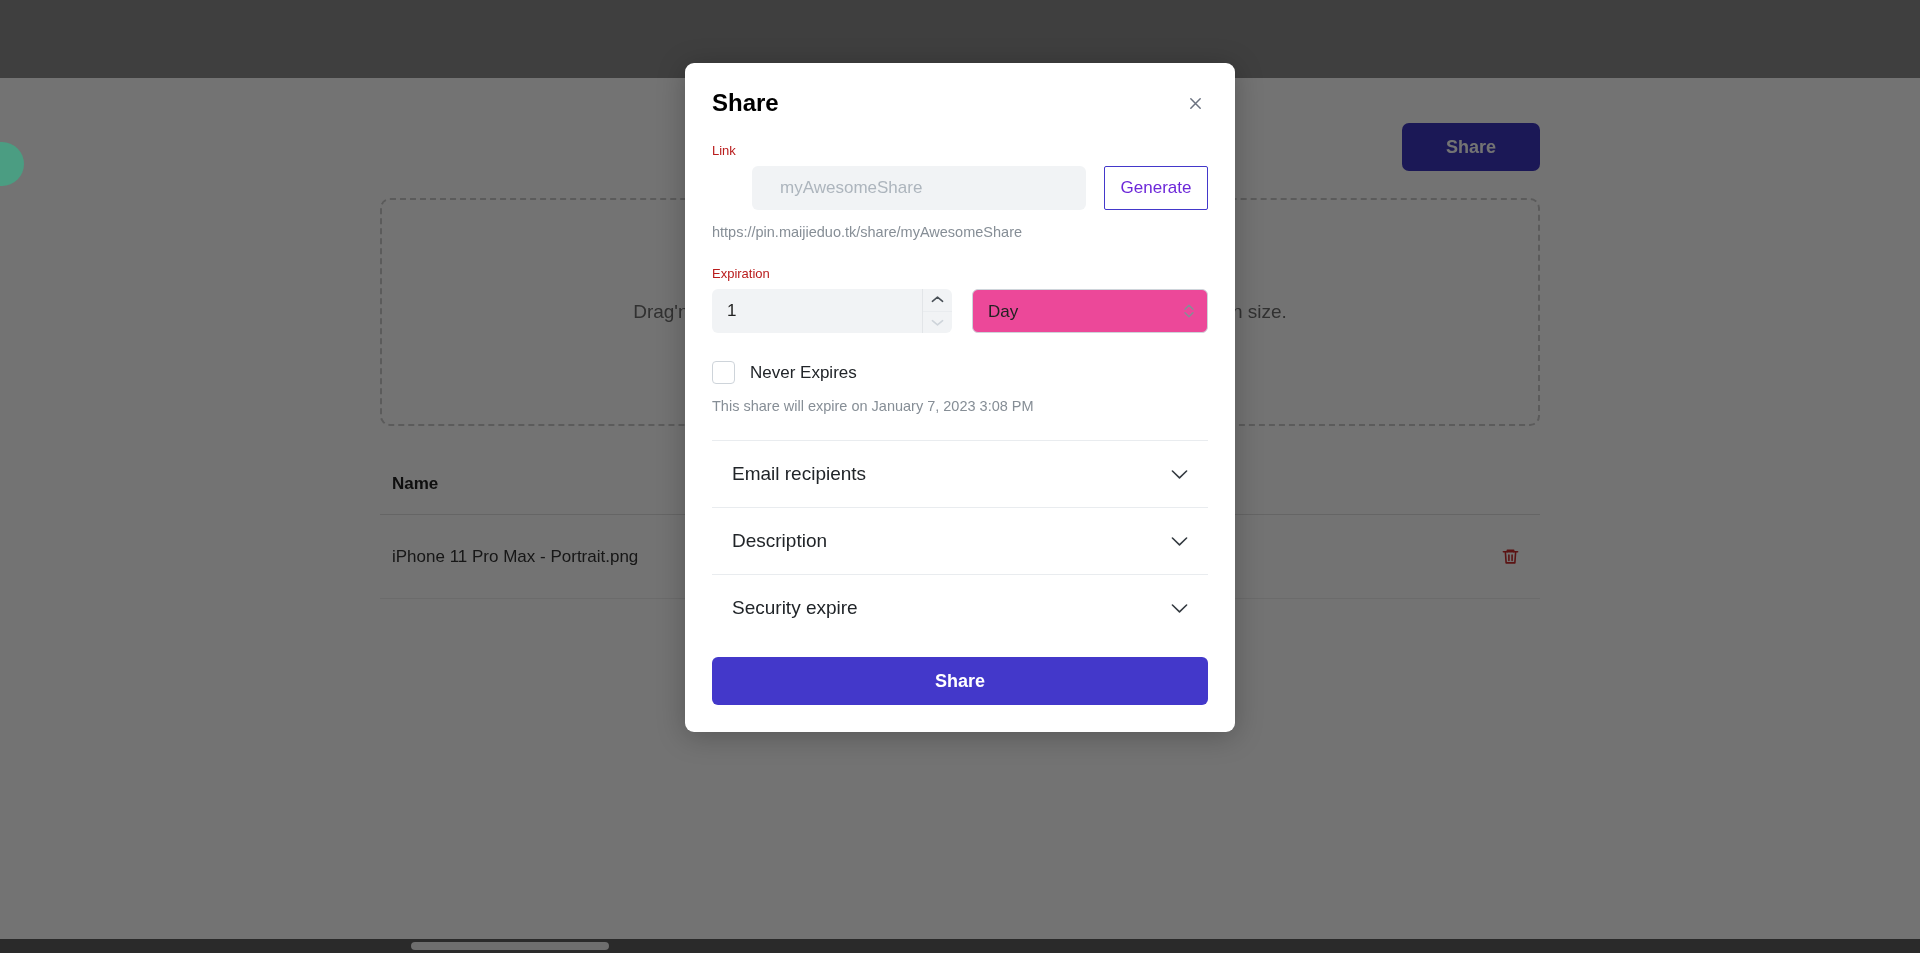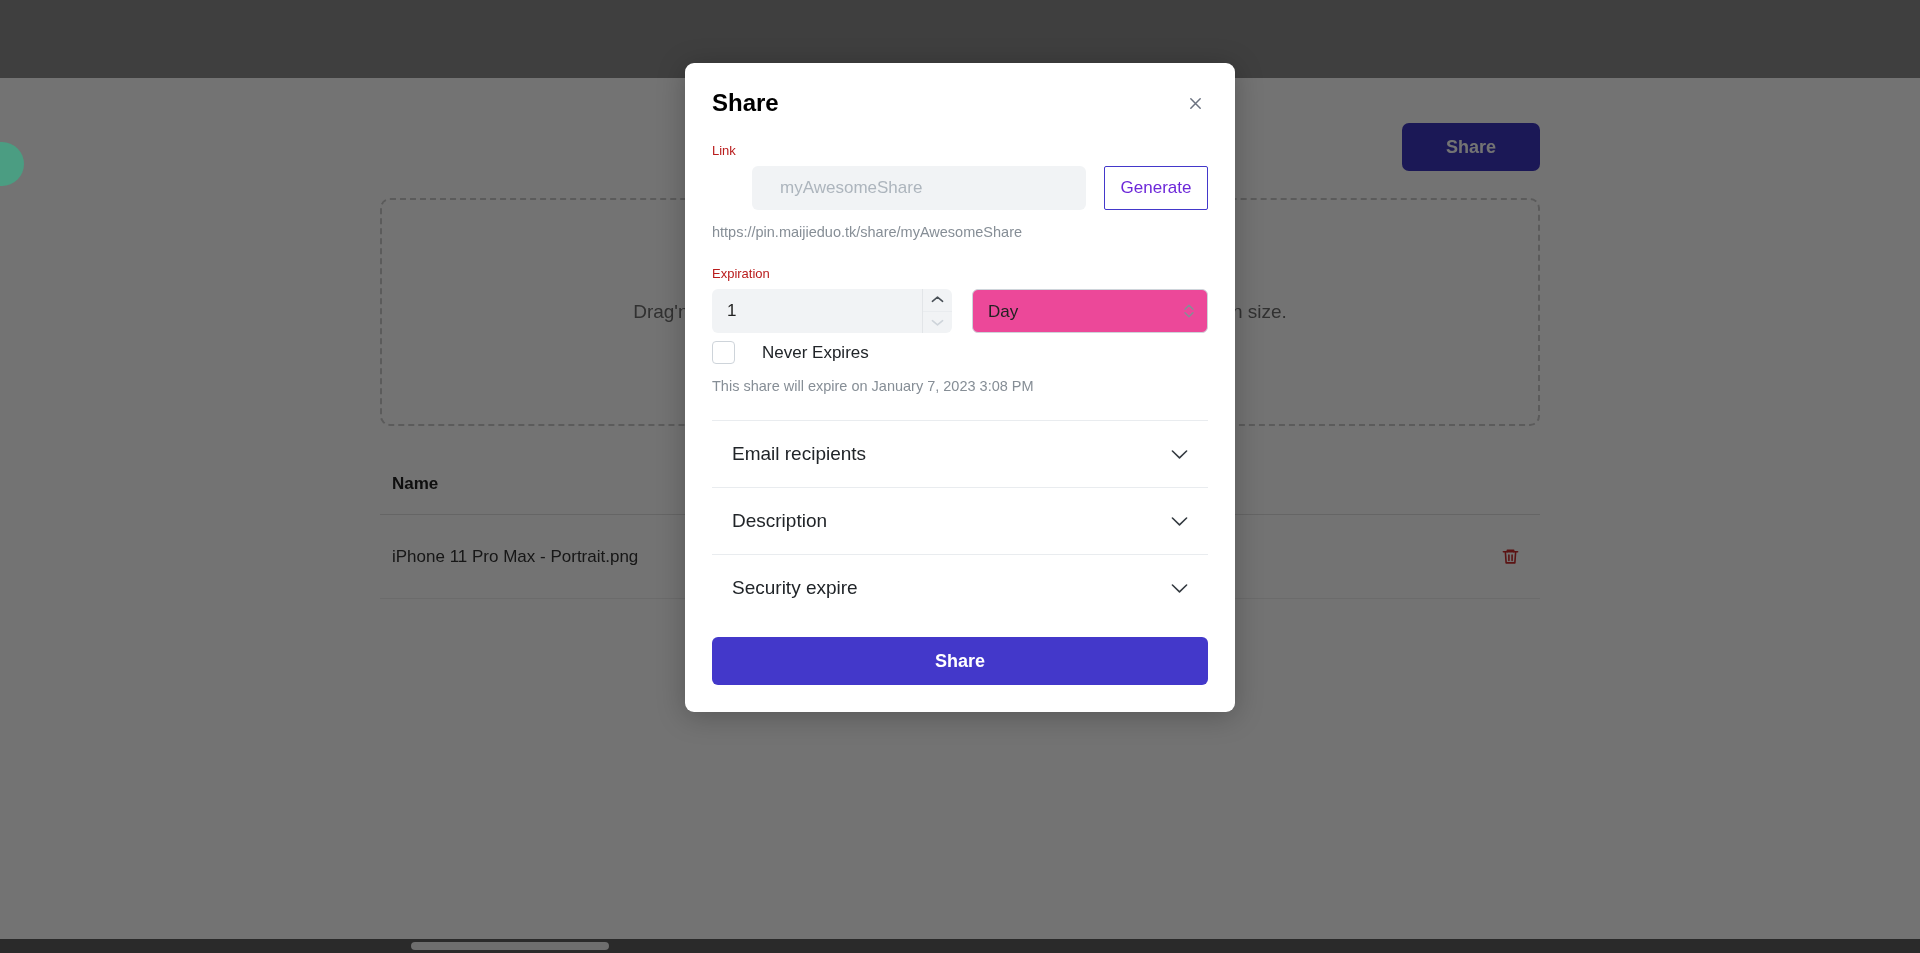--- a/index.html
+++ b/index.html
@@ -358,22 +358,22 @@
     right: 13px; top: 50%;
     transform: translateY(-50%);
     pointer-events: none;
     color: #868e96;
     line-height: 0;
   }
 
   #never-row {
     display: flex;
     align-items: center;
-    gap: 27px;
-    margin-top: 8px;
+    gap: 15px;
+    margin-top: 28px;
   }
   #never-checkbox {
     width: 23px; height: 23px;
     border: 1px solid #ced4da;
     border-radius: 4px;
     background: #fff;
     cursor: pointer;
     flex: none;
   }
   #never-label {

